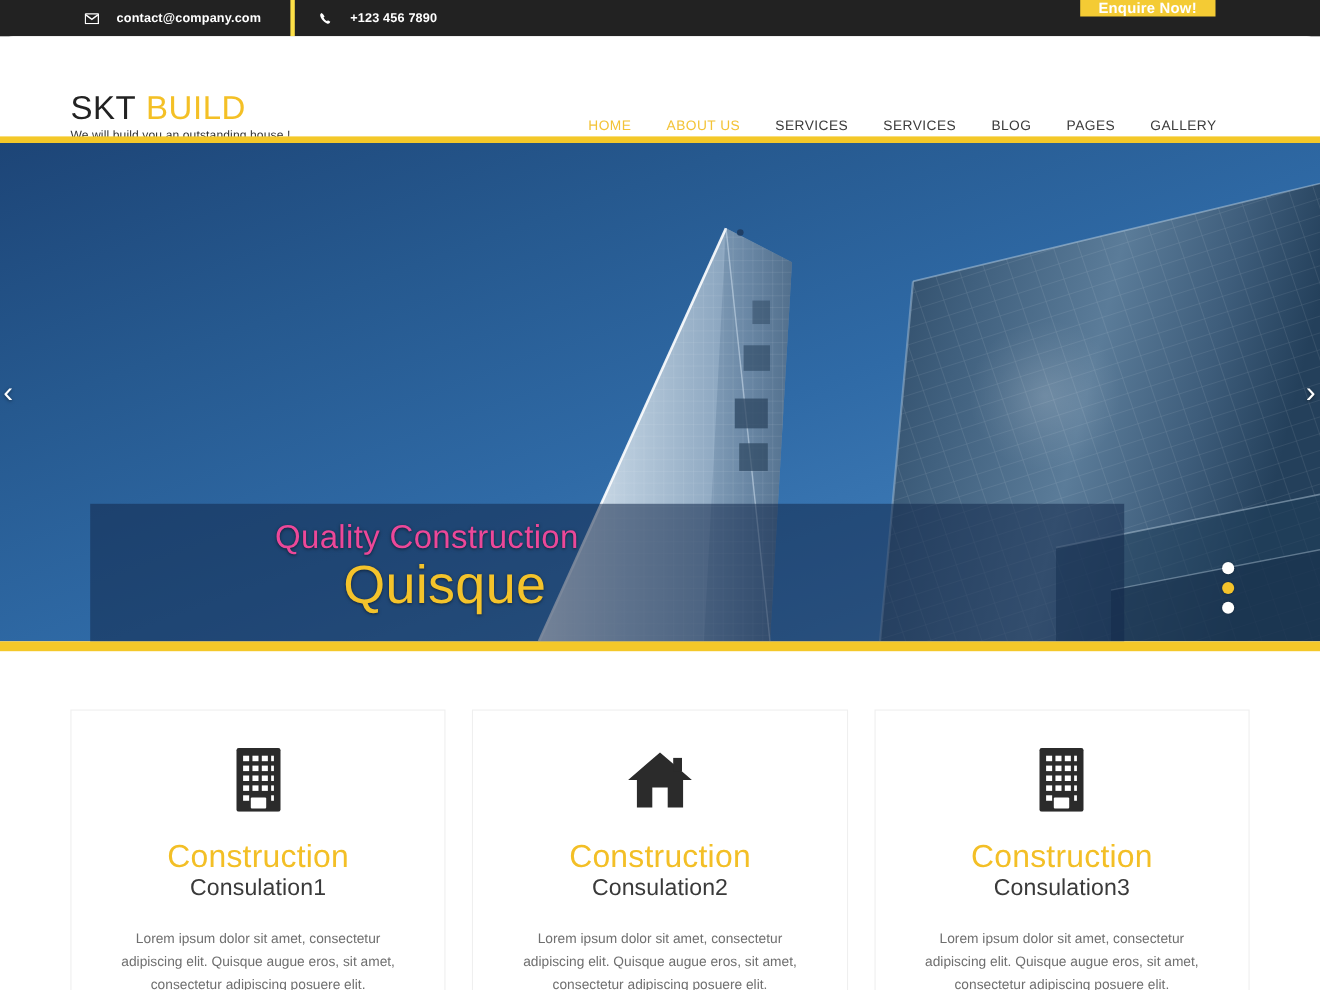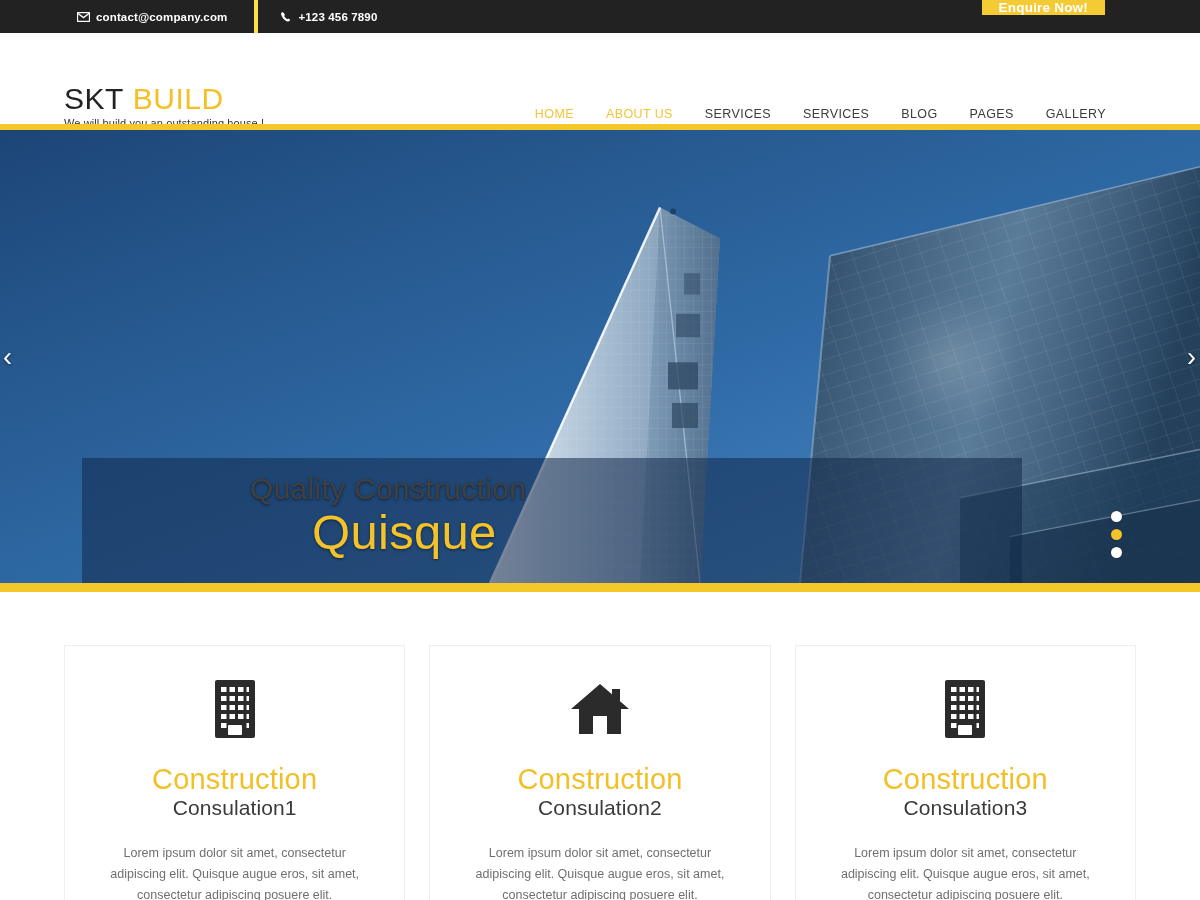--- a/index.html
+++ b/index.html
@@ -21,21 +21,21 @@
   }
   .topbar-inner{
     width:1200px;
     display:flex;
     align-items:stretch;
     padding-left:55px;
   }
   .tb-item{
     display:flex;
     align-items:center;
-    gap:6px;
+    gap:16px;
     padding:0 22px;
     color:#ffffff;
     font-size:11.5px;
     font-weight:bold;
     letter-spacing:0.15px;
     white-space:nowrap;
   }
   .tb-item + .tb-item{ border-left:4px solid #fde047; margin-left:5px; }
   .tb-ico{ display:inline-flex; align-items:center; }
   .tb-ico svg{ display:block; }
@@ -152,21 +152,21 @@
     left:82px;
     top:328px;
     width:940px;
     height:134px;
     background:rgba(18,40,74,0.55);
   }
   .cap-line1{
     position:absolute;
     left:168px;
     top:14px;
-    color:#404040;
+    color:#ec4899;
     font-size:30px;
     font-weight:normal;
     letter-spacing:0.3px;
     text-shadow:0 1px 3px rgba(0,0,0,0.55);
     white-space:nowrap;
   }
   .cap-line2{
     position:absolute;
     left:230px;
     top:46px;

